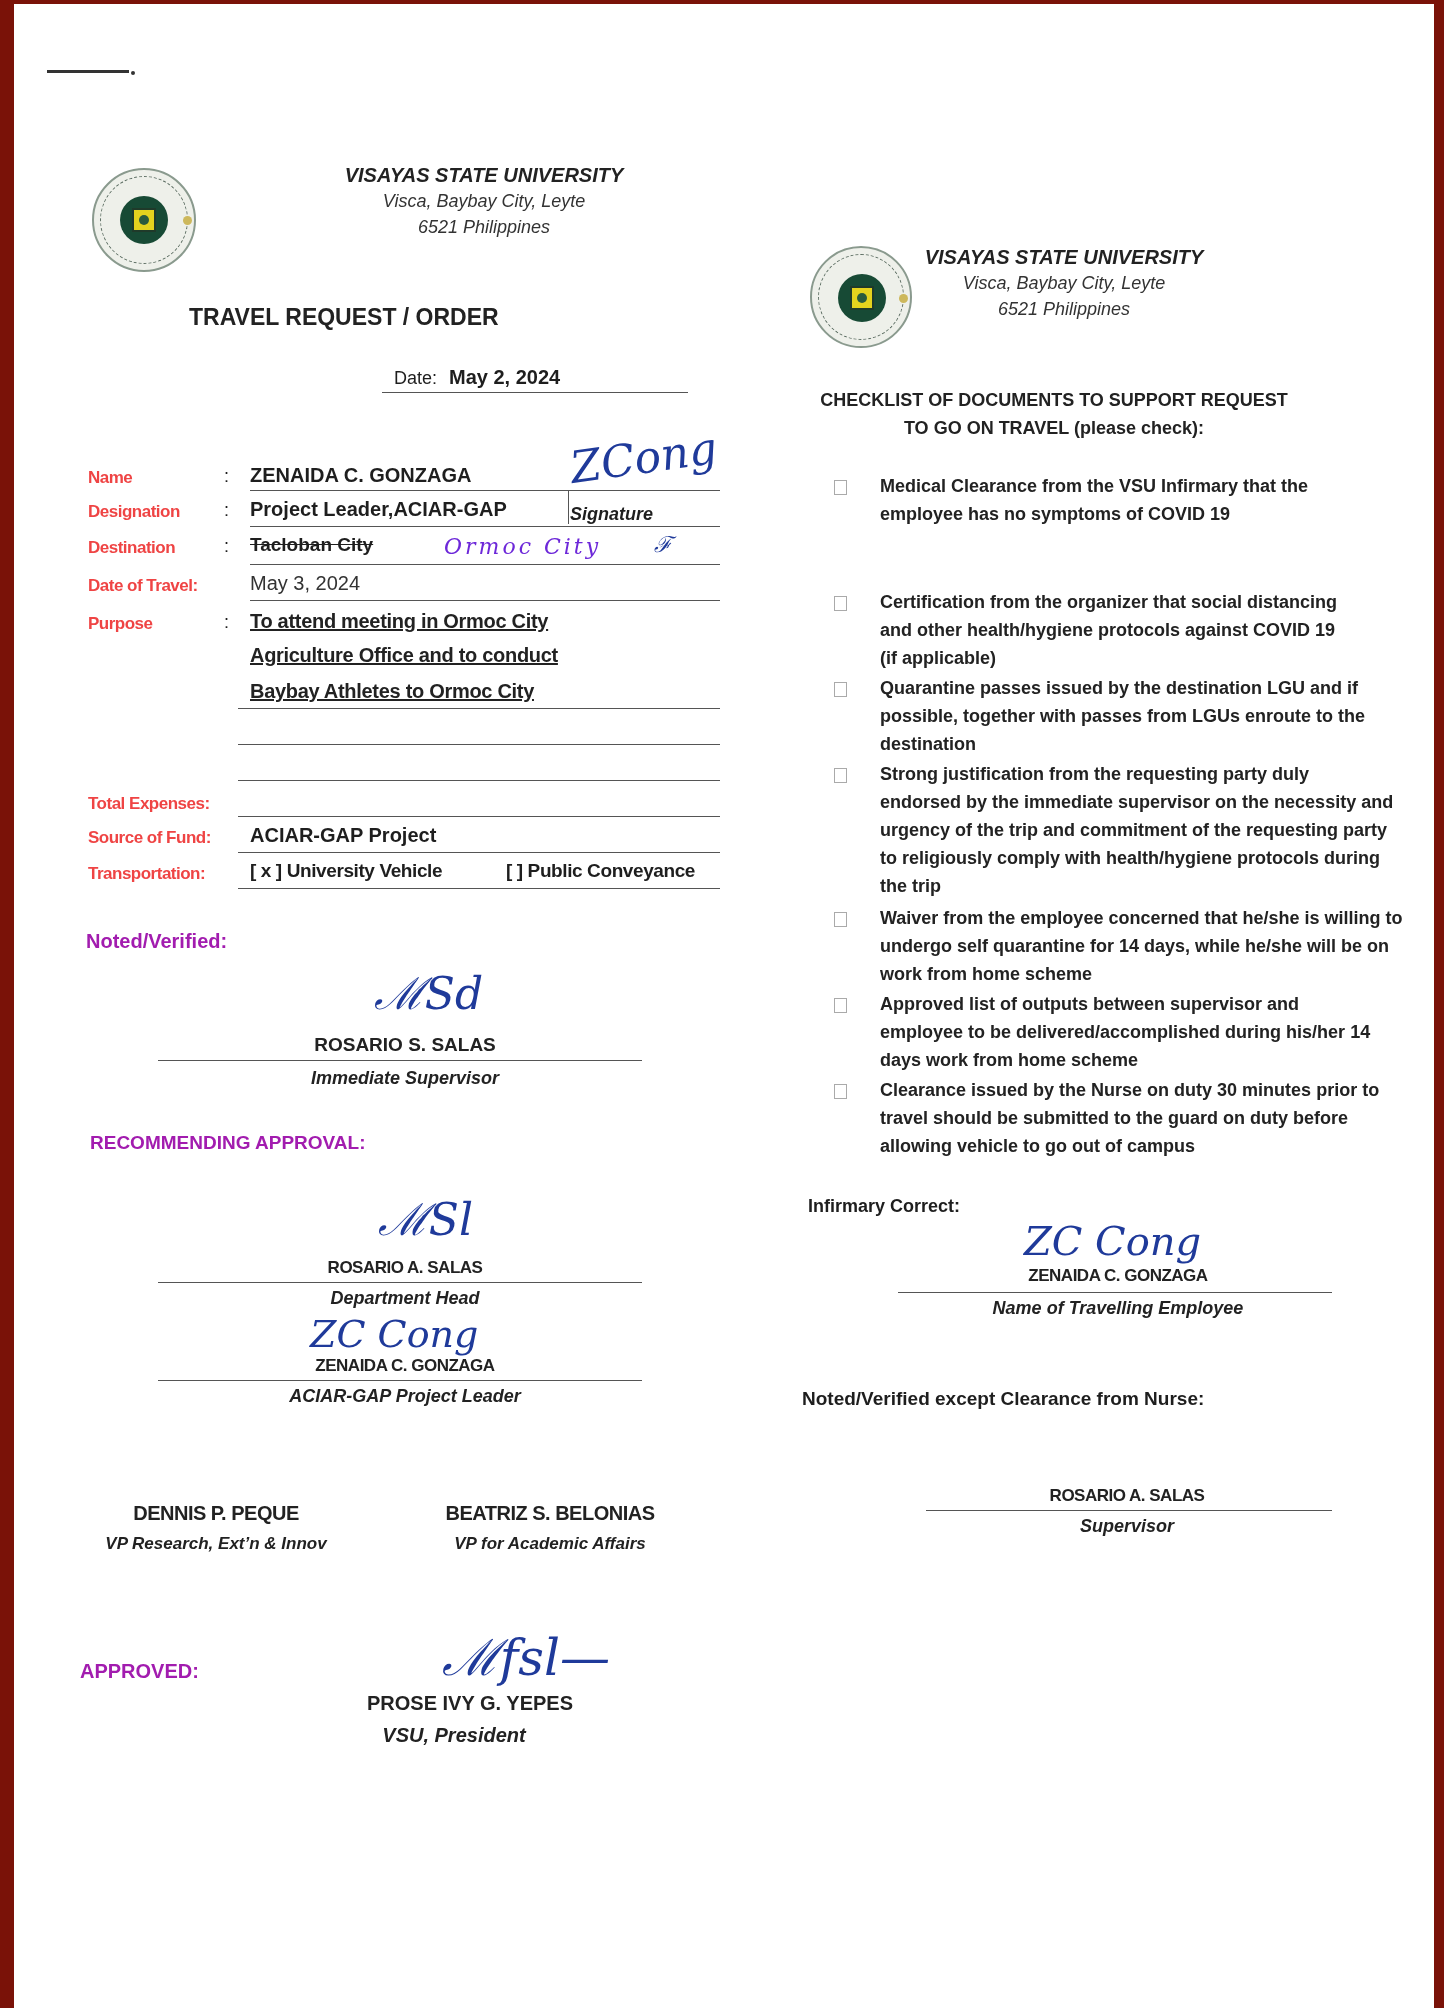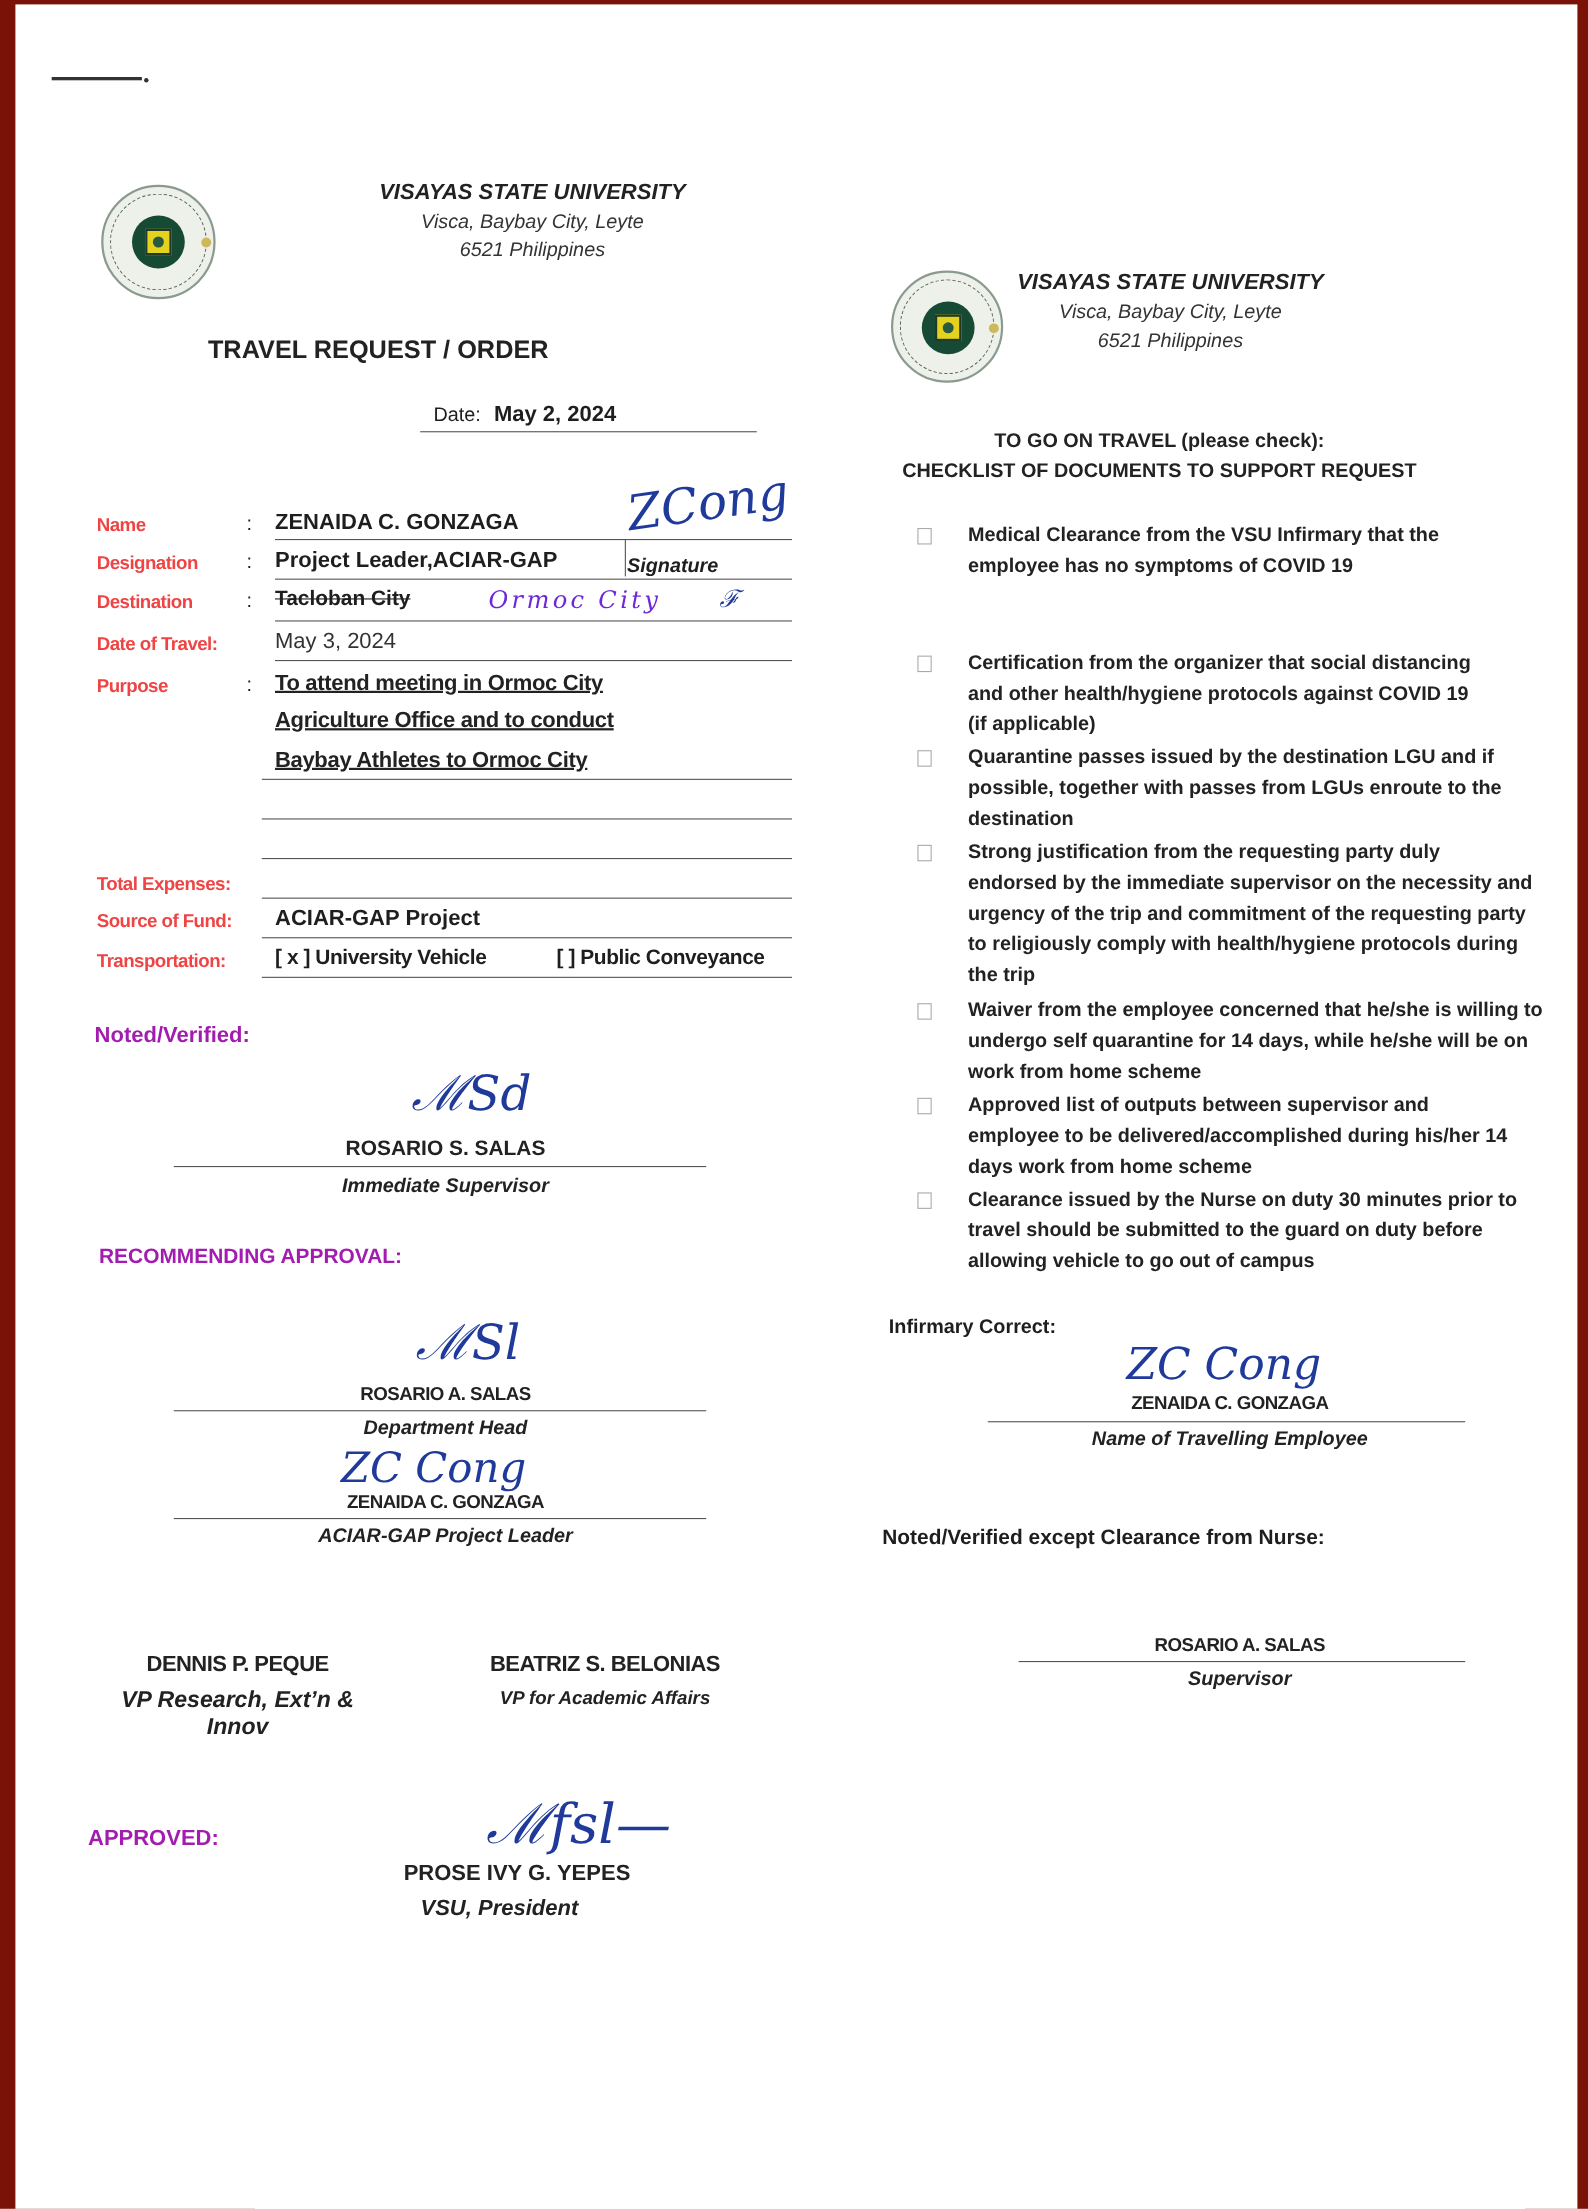--- a/index.html
+++ b/index.html
@@ -156,21 +156,21 @@
   <div class="abs sign-name" style="left:144px;top:1254px;width:494px;font-size:17px;letter-spacing:-0.5px;">ROSARIO A. SALAS</div>
   <div class="line" style="left:144px;top:1278px;width:484px;"></div>
   <div class="abs sign-role" style="left:144px;top:1284px;width:494px;">Department Head</div>
 
   <div class="sig" style="left:296px;top:1308px;font-size:38px;">ZC Cong</div>
   <div class="abs sign-name" style="left:144px;top:1352px;width:494px;font-size:17px;letter-spacing:-0.5px;">ZENAIDA C. GONZAGA</div>
   <div class="line" style="left:144px;top:1376px;width:484px;"></div>
   <div class="abs sign-role" style="left:144px;top:1382px;width:494px;">ACIAR-GAP Project Leader</div>
 
   <div class="abs sign-name" style="left:72px;top:1498px;width:260px;font-size:20px;letter-spacing:-0.5px;">DENNIS P. PEQUE</div>
-  <div class="abs sign-role" style="left:72px;top:1530px;width:260px;font-size:21px;">VP Research, Ext’n &amp; Innov</div>
+  <div class="abs sign-role" style="left:72px;top:1530px;width:260px;font-size:17px;">VP Research, Ext’n &amp; Innov</div>
   <div class="abs sign-name" style="left:406px;top:1498px;width:260px;font-size:20px;letter-spacing:-0.5px;">BEATRIZ S. BELONIAS</div>
   <div class="abs sign-role" style="left:406px;top:1530px;width:260px;font-size:17px;">VP for Academic Affairs</div>
 
   <div class="abs sec" style="left:66px;top:1656px;">APPROVED:</div>
   <div class="sig" style="left:428px;top:1618px;font-size:50px;">ℳfsl—</div>
   <div class="abs sign-name" style="left:316px;top:1688px;width:280px;font-size:20px;">PROSE IVY G. YEPES</div>
   <div class="abs sign-role" style="left:300px;top:1720px;width:280px;font-size:20px;">VSU, President</div>
 
   <div class="abs logo" style="left:796px;top:242px;width:102px;height:102px;">
     <div class="ring-text"></div>
@@ -179,22 +179,22 @@
       <div class="core"></div>
       <div class="dot"></div>
   </div>
   <div class="abs hdr" style="left:880px;top:240px;width:340px;">
     <div class="uni">VISAYAS STATE UNIVERSITY</div>
     <div class="addr">Visca, Baybay City, Leyte</div>
     <div class="addr">6521   Philippines</div>
   </div>
 
   <div class="abs chk-title" style="left:780px;top:382px;width:520px;">
+    <div>CHECKLIST OF DOCUMENTS TO SUPPORT REQUEST</div>
     <div>TO GO ON TRAVEL (please check):</div>
-    <div>CHECKLIST OF DOCUMENTS TO SUPPORT REQUEST</div>
   </div>
 
   <div class="chk-item" style="top:468px;width:560px;">
     <span class="box"></span>
       <span class="txt">Medical Clearance from the VSU Infirmary that the employee has no symptoms of COVID 19</span>
   </div>
   <div class="chk-item" style="top:584px;width:520px;">
     <span class="box"></span>
       <span class="txt">Certification from the organizer that social distancing and other health/hygiene protocols against COVID 19 (if applicable)</span>
   </div>

